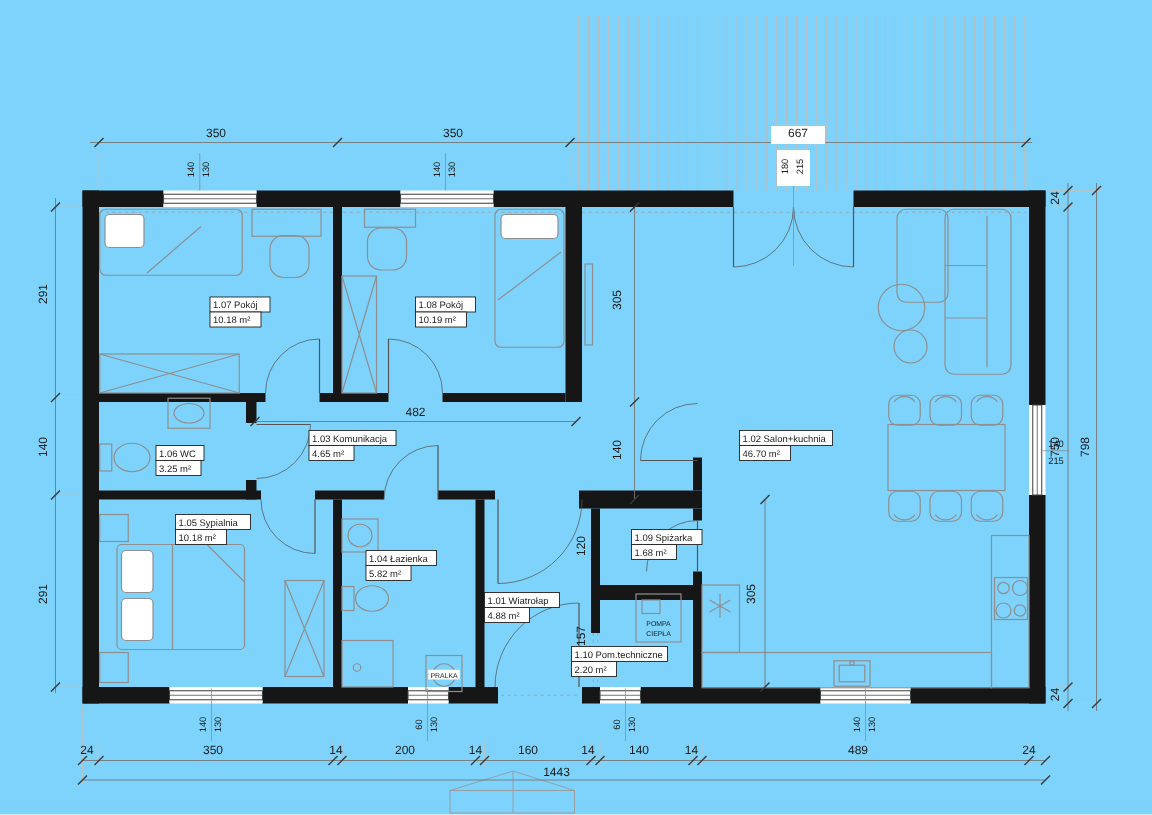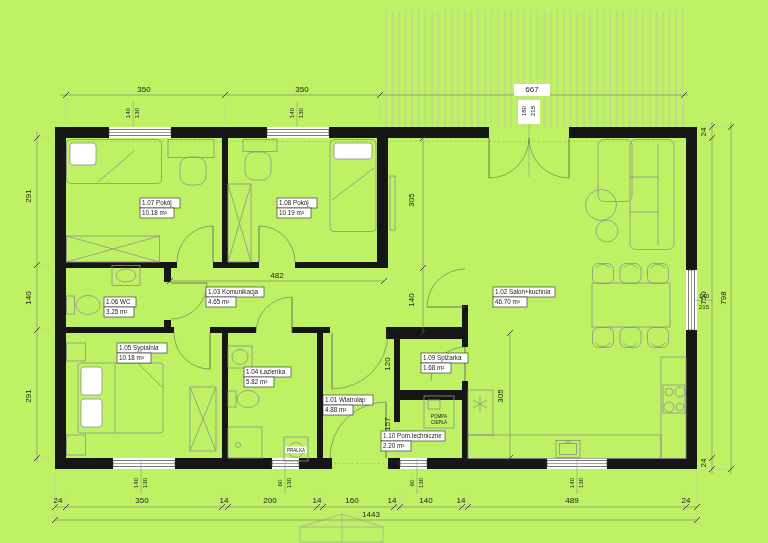--- a/index.html
+++ b/index.html
@@ -1,16 +1,16 @@
 <!DOCTYPE html>
 <html><head>
 <meta charset="utf-8">
 <style>
   html,body{margin:0;padding:0;background:#fff;}
-  #stage{position:relative;width:768px;height:543px;background:#bef264;overflow:hidden;
+  #stage{position:relative;width:768px;height:543px;background:#7dd3fc;overflow:hidden;
          font-family:"Liberation Sans", sans-serif;}
   svg text{font-family:"Liberation Sans", sans-serif;fill:#1b1b1b;}
   .dim{font-size:8px;}
   .dimsm{font-size:6.2px;}
   .room-t{font-size:6.3px;}
   .tiny{font-size:4.6px;}
 </style>
 </head>
 <body>
 

